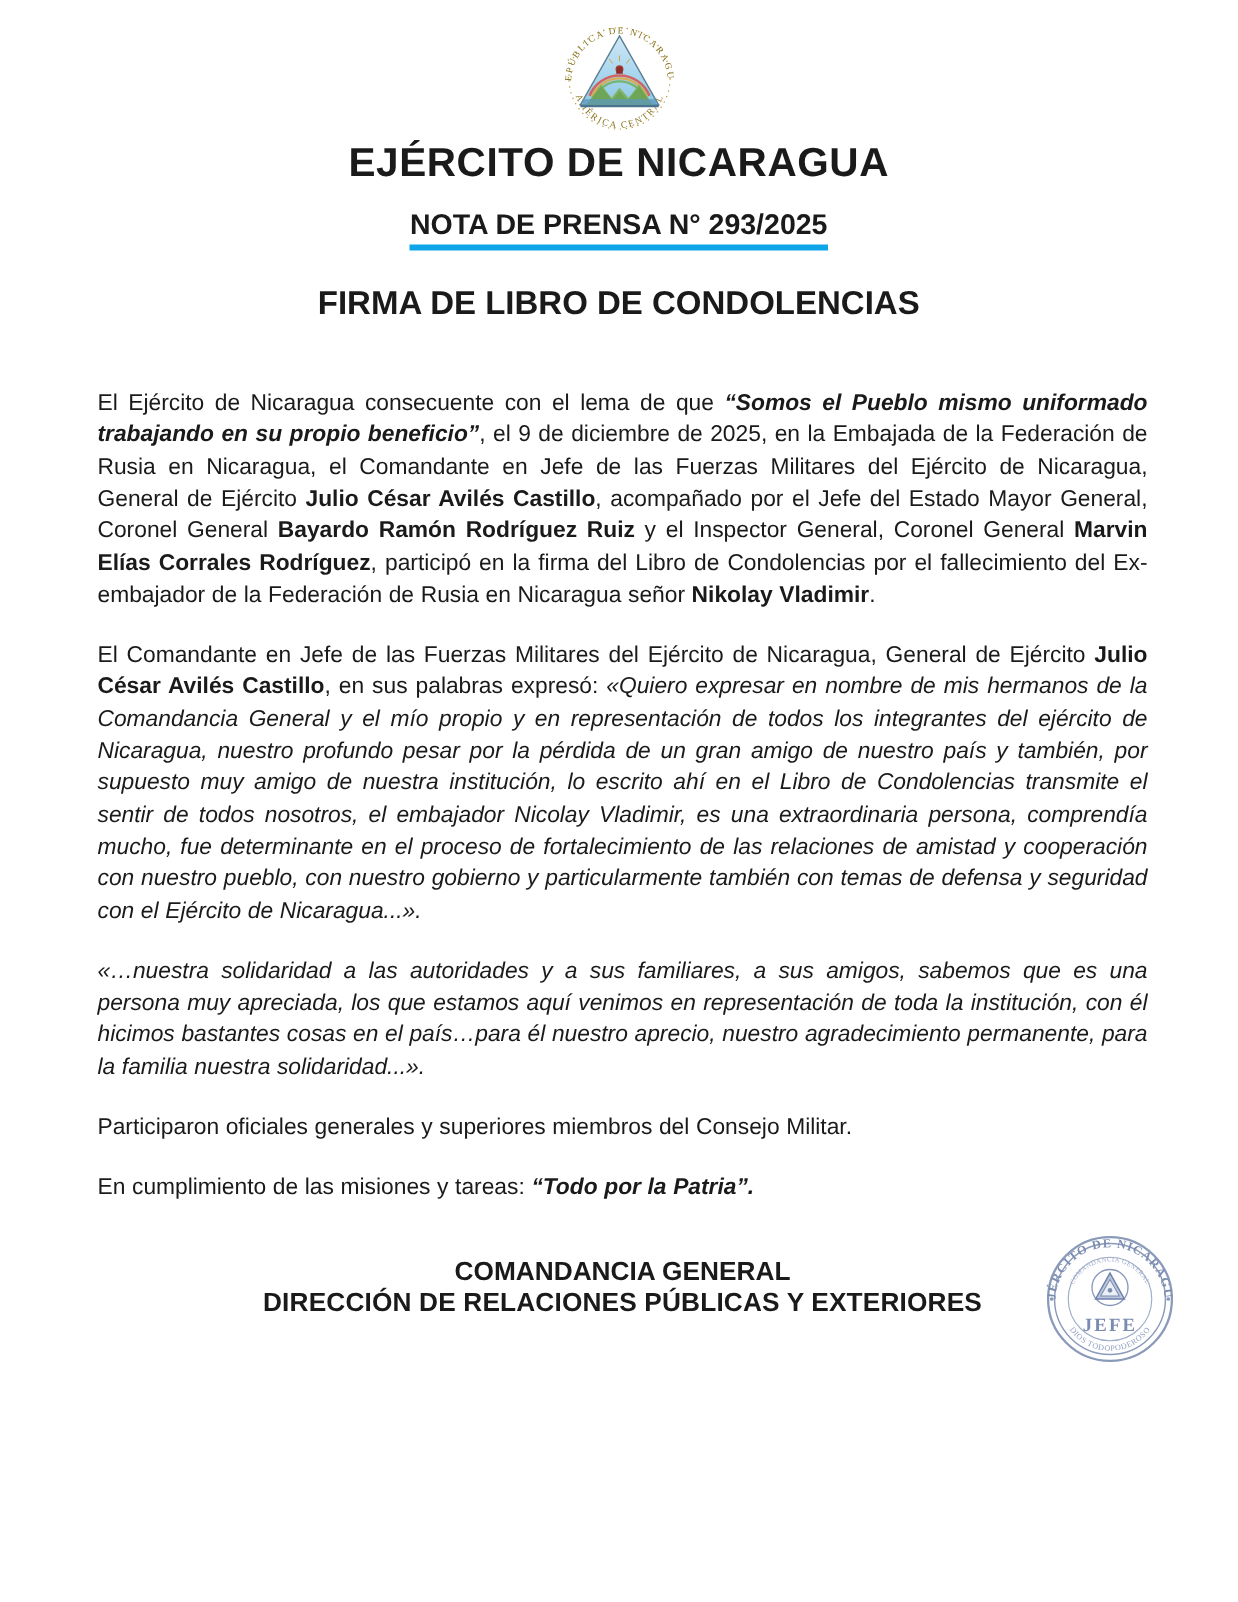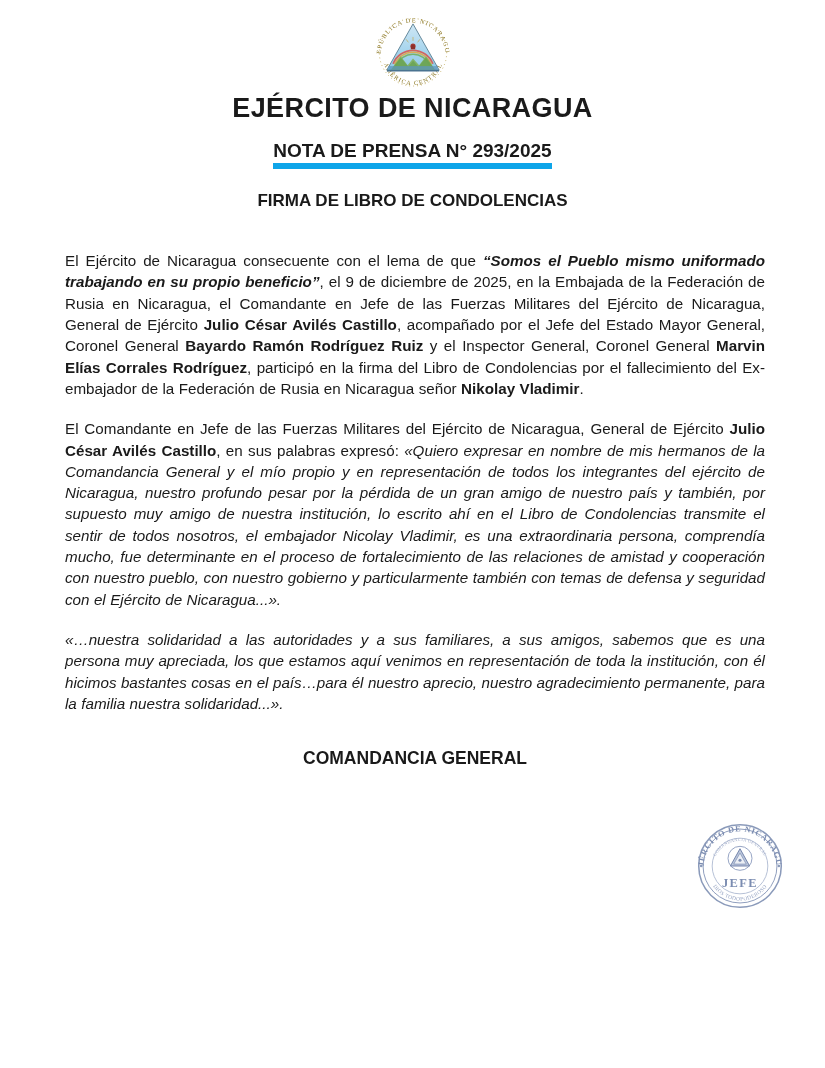--- a/index.html
+++ b/index.html
@@ -45,27 +45,27 @@
     line-height: 1.1;
   }
   .title-sub-wrap {
     text-align: center;
     margin-top: 16px;
   }
   .title-sub {
     display: inline-block;
     font-size: 19px;
     font-weight: bold;
-    border-bottom: 6px solid #0ea5e9;
+    border-bottom: 4px solid #0ea5e9;
     padding-bottom: 1px;
     line-height: 1.15;
   }
   .title-third {
     text-align: center;
-    font-size: 17px;
+    font-size: 22px;
     font-weight: bold;
     margin-top: 22px;
     line-height: 1.15;
   }
 
   
   .body-area {
     margin: 0 60px 15px 65px;
     padding-top: 26px;
   }
@@ -165,26 +165,29 @@
   <h2 class="title-third">FIRMA DE LIBRO DE CONDOLENCIAS</h2>
 
   <div class="body-area">
 
     <p class="para"><span>El Ejército de Nicaragua consecuente con el lema de que </span><span class="bi">“Somos el Pueblo mismo uniformado trabajando en su propio beneficio”</span><span>, el 9 de diciembre de 2025, en la Embajada de la Federación de Rusia en Nicaragua, el Comandante en Jefe de las Fuerzas Militares del Ejército de Nicaragua, General de Ejército </span><span class="b">Julio César Avilés Castillo</span><span>, acompañado por el Jefe del Estado Mayor General, Coronel General </span><span class="b">Bayardo Ramón Rodríguez Ruiz</span><span> y el Inspector General, Coronel General </span><span class="b">Marvin Elías Corrales Rodríguez</span><span>, participó en la firma del Libro de Condolencias por el fallecimiento del Ex-embajador de la Federación de Rusia en Nicaragua señor </span><span class="b">Nikolay Vladimir</span><span>.</span></p>
 
     <p class="para"><span>El Comandante en Jefe de las Fuerzas Militares del Ejército de Nicaragua, General de Ejército </span><span class="b">Julio César Avilés Castillo</span><span>, en sus palabras expresó: </span><span class="quote-block">«Quiero expresar en nombre de mis hermanos de la Comandancia General y el mío propio y en representación de todos los integrantes del ejército de Nicaragua, nuestro profundo pesar por la pérdida de un gran amigo de nuestro país y también, por supuesto muy amigo de nuestra institución, lo escrito ahí en el Libro de Condolencias transmite el sentir de todos nosotros, el embajador Nicolay Vladimir, es una extraordinaria persona, comprendía mucho, fue determinante en el proceso de fortalecimiento de las relaciones de amistad y cooperación con nuestro pueblo, con nuestro gobierno y particularmente también con temas de defensa y seguridad con el Ejército de Nicaragua...».</span></p>
 
     <p class="para quote-block">«…nuestra solidaridad a las autoridades y a sus familiares, a sus amigos, sabemos que es una persona muy apreciada, los que estamos aquí venimos en representación de toda la institución, con él hicimos bastantes cosas en el país…para él nuestro aprecio, nuestro agradecimiento permanente, para la familia nuestra solidaridad...».</p>
 
-
+    <p class="para">Participaron oficiales generales y superiores miembros del Consejo Militar.</p>
+
+    <p class="para"><span>En cumplimiento de las misiones y tareas: </span><span class="bi">“Todo por la Patria”.</span></p>
 
 
 
     <div class="signature">
       <div>COMANDANCIA GENERAL</div>
+      <div class="sig-line2">DIRECCIÓN DE RELACIONES PÚBLICAS Y EXTERIORES</div>
     </div>
 
   </div>
 
   <svg class="seal" viewBox="0 0 100 100">
     <defs>
       <path id="sealArcTop" d="M 12,52 A 38,38 0 0 1 88,52" fill="none"></path>
       <path id="sealArcBot" d="M 16,52 A 34,34 0 0 0 84,52" fill="none"></path>
       <path id="sealArcTop2" d="M 22,52 A 28,28 0 0 1 78,52" fill="none"></path>
     </defs>

